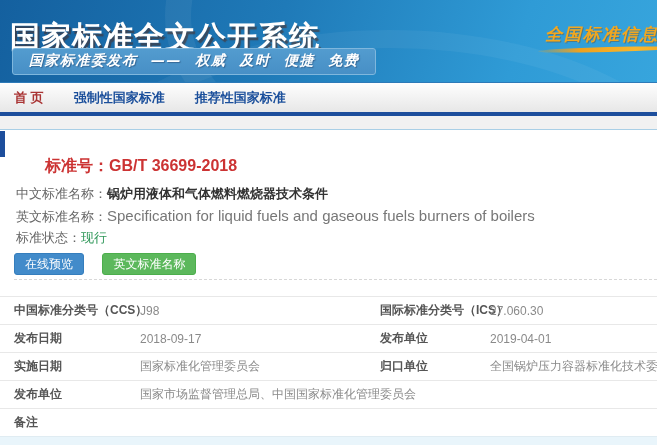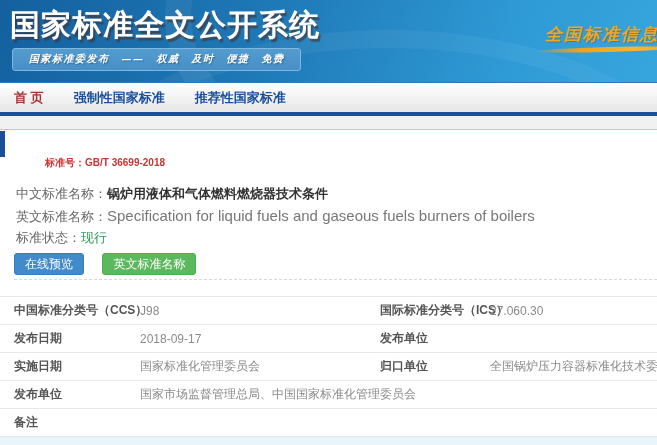--- a/index.html
+++ b/index.html
@@ -21,30 +21,30 @@
   }
   .hdr::before{
     content:""; position:absolute; right:-120px; top:-170px; width:560px; height:320px;
     border-radius:50%; border:26px solid rgba(255,255,255,0.06);
   }
   .hdr::after{
     content:""; position:absolute; right:-60px; top:30px; width:620px; height:320px;
     border-radius:50%; border:18px solid rgba(255,255,255,0.05);
   }
   .site-title{
-    position:absolute; left:10px; top:5px; z-index:3;
+    position:absolute; left:10px; top:17px; z-index:3;
     font-size:30px; font-weight:bold; color:#fff; letter-spacing:1px;
     text-shadow:2px 3px 1px rgba(80,40,25,0.55);
   }
   .slogan{
     position:absolute; left:12px; top:48px; z-index:3;
     padding:3px 16px 4px 16px; border-radius:3px;
     background:linear-gradient(#539ccf,#478fc6); border:1px solid #7fb7dd;
     font-family:"DejaVu Serif","Liberation Serif",serif;
-    font-style:italic; font-weight:bold; font-size:10px; color:#fff;
+    font-style:italic; font-weight:bold; font-size:14px; color:#fff;
     letter-spacing:1.5px; word-spacing:7px; white-space:nowrap;
     text-shadow:1px 1px 1px rgba(30,60,100,0.5);
   }
   .right-banner{
     position:absolute; left:545px; top:23px; z-index:3; white-space:nowrap;
     font-family:"DejaVu Serif","Liberation Serif",serif;
     font-style:italic; font-weight:bold; font-size:17px; letter-spacing:2px;
     color:var(--banner_orange); text-shadow:1px 1px 0 rgba(120,60,0,0.35);
   }
   .swoosh{
@@ -66,21 +66,21 @@
   .nav-border{height:4px; background:var(--accent);}
   .gap-strip{height:13px; background:#f1f1f1;}
   
   .panel{
     position:relative; height:315px; background:#fff;
     border-top:1px solid #a9cfe6;
   }
   .notch{position:absolute; left:0; top:1px; width:5px; height:26px; background:var(--accent);}
   .std-no{
     margin:26px 0 0 45px; height:17px;
-    font-size:10px; font-weight:bold; color:var(--standard_number);
+    font-size:16px; font-weight:bold; color:var(--standard_number);
   }
   .fields{margin:10px 0 0 16px;}
   .field-line{height:22px; line-height:22px; font-size:13px; color:#666;}
   .field-line .lab{color:#666;}
   .val-cn{color:#333; font-weight:bold;margin-top:40px;}
   .val-en{color:#777; font-size:15px;}
   .val-status{color:var(--status_green); font-weight:normal;}
   .btn-row{margin:4px 0 0 14px; height:22px;}
   .btn{
     display:inline-block; border:none; border-radius:3px; cursor:pointer;
@@ -150,20 +150,21 @@
     <div class="trow">
       <span class="lab">中国标准分类号（CCS）</span>
       <span class="val">J98</span>
       <span class="lab">国际标准分类号（ICS）</span>
       <span class="val">27.060.30</span>
     </div>
     <div class="trow">
       <span class="lab">发布日期</span>
       <span class="val">2018-09-17</span>
       <span class="lab">发布单位</span>
+      <span class="val">2019-04-01</span>
     </div>
     <div class="trow">
       <span class="lab">实施日期</span>
       <span class="val">国家标准化管理委员会</span>
       <span class="lab">归口单位</span>
       <span class="val">全国锅炉压力容器标准化技术委员会</span>
     </div>
     <div class="trow">
       <span class="lab">发布单位</span>
       <span class="val span3">国家市场监督管理总局、中国国家标准化管理委员会</span>

